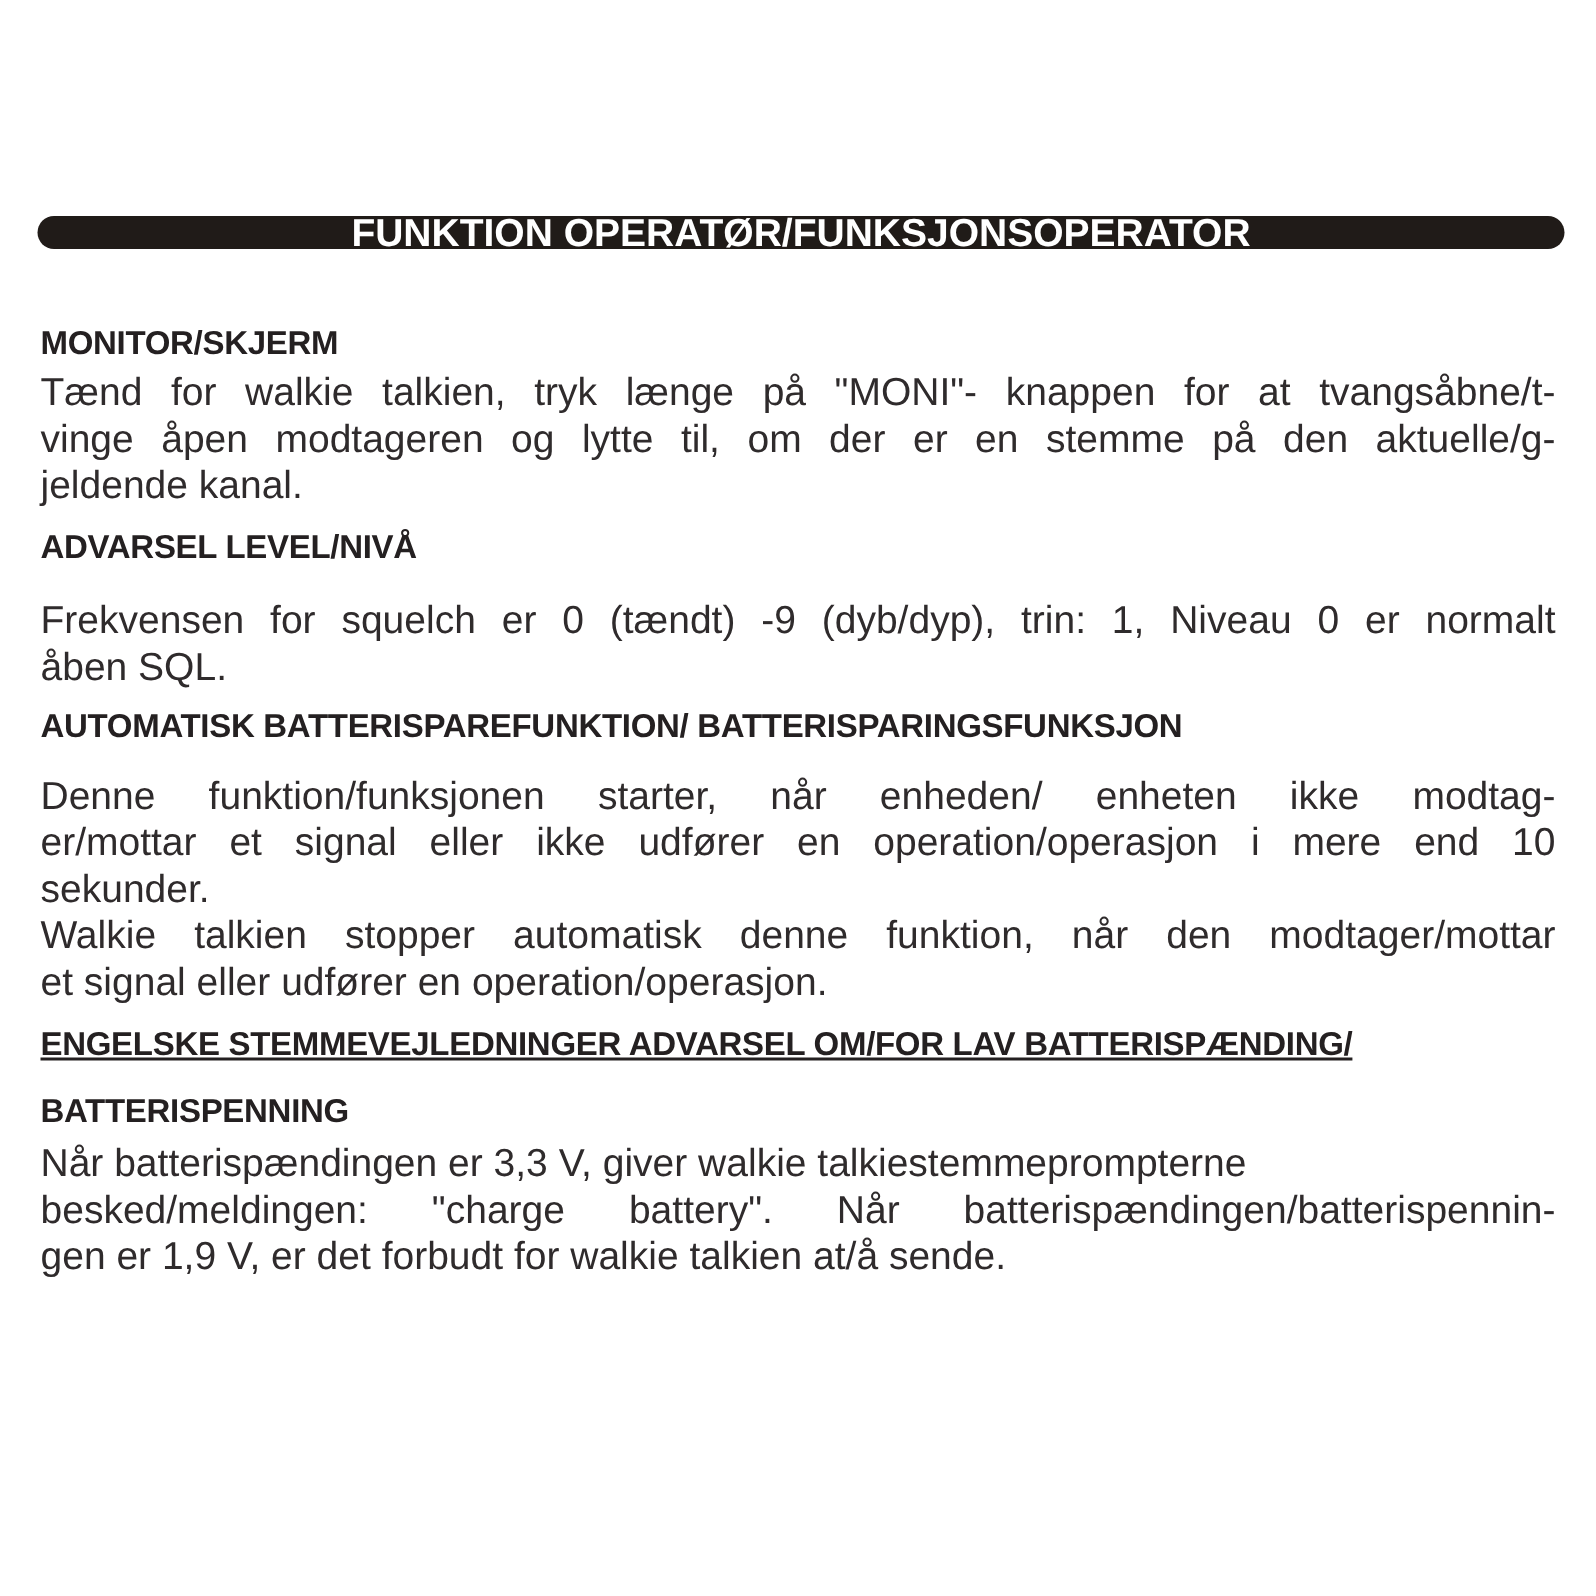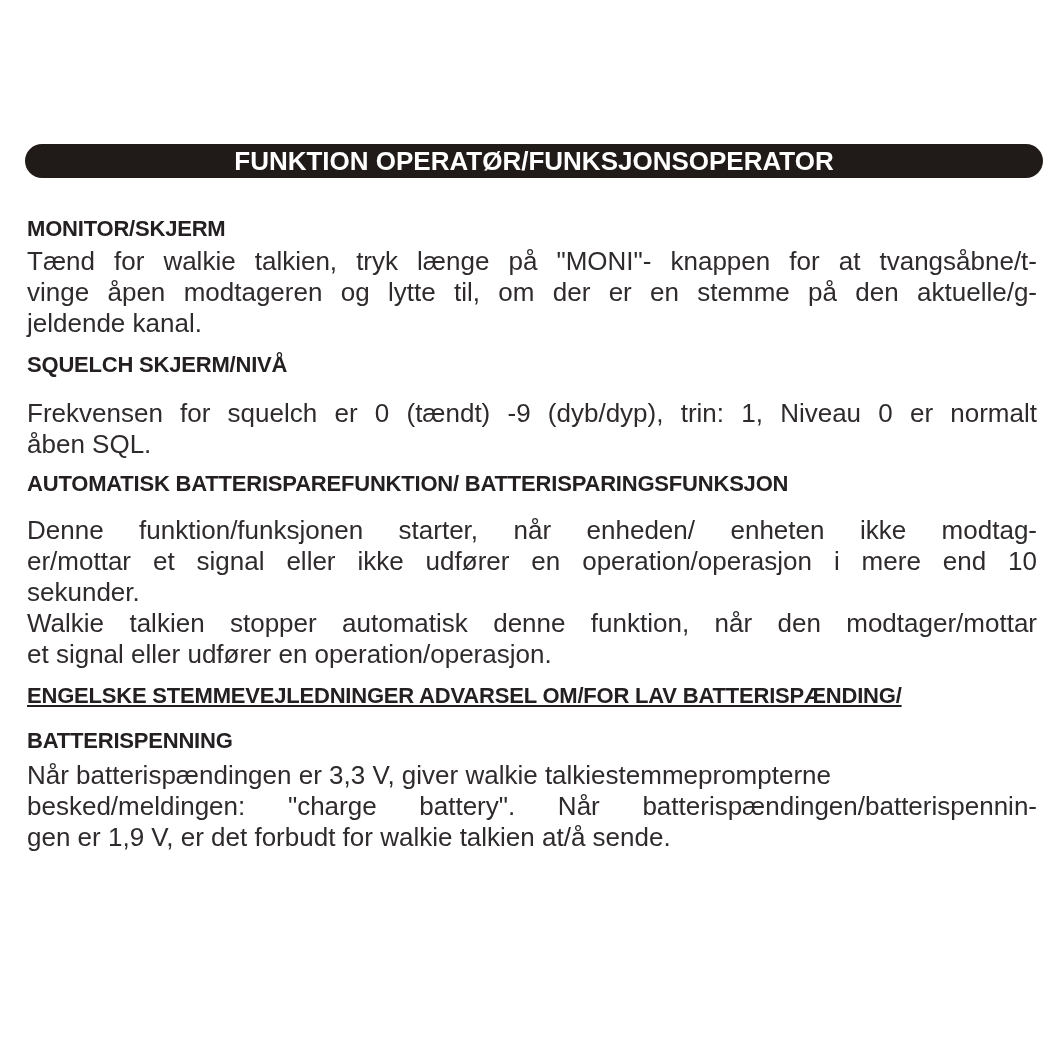--- a/index.html
+++ b/index.html
@@ -12,21 +12,21 @@
     background: var(--page-bg, #ffffff);
     font-family: "Liberation Sans", sans-serif;
     overflow: hidden;
     position: relative;
   }
   .banner {
     position: absolute;
     left: 25px;
     top: 144px;
     width: 1018px;
-    height: 34px;
+    height: 22px;
     background: var(--banner-bg, #201b18);
     border-radius: 17px;
     display: flex;
     align-items: center;
     justify-content: center;
   }
   .banner-title {
     color: var(--banner-text, #ffffff);
     font-size: 26px;
     font-weight: bold;
@@ -77,21 +77,21 @@
   <span class="banner-title">FUNKTION OPERATØR/FUNKSJONSOPERATOR</span>
 </div>
 
 <div class="content">
 
   <div class="h s0h">MONITOR/SKJERM</div>
   <div class="ln just b0">Tænd for walkie talkien, tryk længe på "MONI"- knappen for at tvangsåbne/t-</div>
   <div class="ln just">vinge åpen modtageren og lytte til, om der er en stemme på den aktuelle/g-</div>
   <div class="ln left">jeldende kanal.</div>
 
-  <div class="h s1h">SQUELCH SKJERM/NIVÅ</div>
+  <div class="h s1h">ADVARSEL LEVEL/NIVÅ</div>
   <div class="ln just b1">Frekvensen for squelch er 0 (tændt) -9 (dyb/dyp), trin: 1, Niveau 0 er normalt</div>
   <div class="ln left">åben SQL.</div>
 
   <div class="h s2h">AUTOMATISK BATTERISPAREFUNKTION/ BATTERISPARINGSFUNKSJON</div>
   <div class="ln just b2">Denne funktion/funksjonen starter, når enheden/ enheten ikke modtag-</div>
   <div class="ln just">er/mottar et signal eller ikke udfører en operation/operasjon i mere end 10</div>
   <div class="ln left">sekunder.</div>
   <div class="ln just">Walkie talkien stopper automatisk denne funktion, når den modtager/mottar</div>
   <div class="ln left">et signal eller udfører en operation/operasjon.</div>
 

